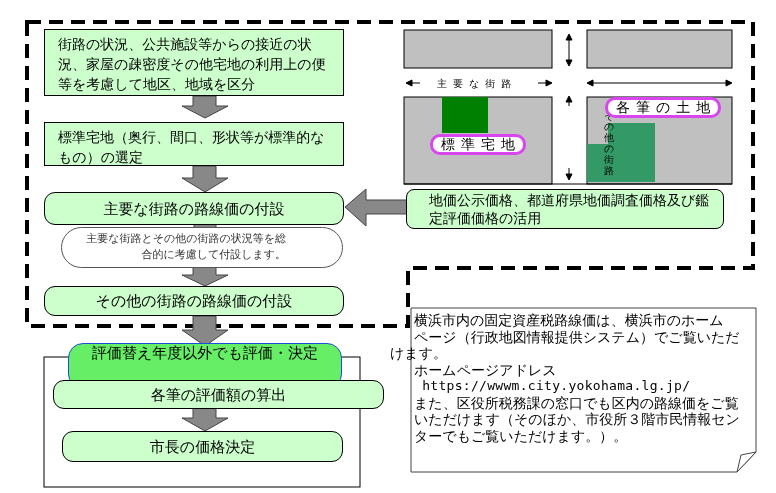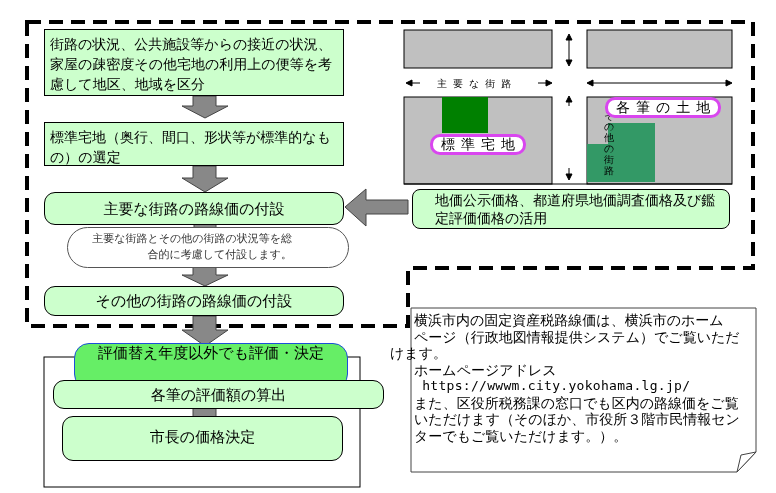--- a/index.html
+++ b/index.html
@@ -1,21 +1,21 @@
 <!DOCTYPE html>
 <html><head>
 <meta charset="utf-8">
 <style>
   html, body { margin:0; padding:0; background:#ffffff; }
   body { width:776px; height:493px; position:relative; overflow:hidden;
          font-family:"DejaVu Sans", sans-serif; color:#000; }
-  .abs { position:absolute;margin-left:6px; }
+  .abs { position:absolute; }
   .box { position:absolute; background:#ccffcc; border:1px solid #000; box-sizing:border-box;
          font-size:14px; line-height:20px; }
-  .box.left { padding:4px 5px; text-align:left; }
+  .box.left { padding:4px 13px; text-align:left; }
   .box.center { display:flex; align-items:center; justify-content:center; font-size:15px;border-radius:11px; }
   svg { position:absolute; left:0; top:0; }
   .map-label { position:absolute; font-size:10px; letter-spacing:6px; white-space:nowrap; }
   .pill { position:absolute; background:#fff; border:3px solid #d946ef; border-radius:10px;
           font-size:14px; letter-spacing:6px; padding:0 2px 0 8px; line-height:15px; white-space:nowrap; }
   .vert { position:absolute; font-size:10px; line-height:11px; width:12px; text-align:center; }
   .note { position:absolute; font-size:11px; line-height:16px; color:#333; }
   .info { position:absolute; font-size:14px; line-height:16.5px; white-space:pre; }
 </style>
 </head>
@@ -83,21 +83,21 @@
 <div class="box center" style="left:44px;top:286px;width:300px;height:30px;">
   <span>その他の街路の路線価の付設</span>
 </div>
 
 <div class="abs" style="left:68px;top:343px;width:274px;height:46px;background:#66ee66;border:1px solid #1d4ed8;border-radius:15px;box-sizing:border-box;display:flex;align-items:flex-start;justify-content:center;font-size:15px;">
   <span>評価替え年度以外でも評価・決定</span>
 </div>
 <div class="box center" style="left:53px;top:380px;width:331px;height:29px;">
   <span>各筆の評価額の算出</span>
 </div>
-<div class="box center" style="left:62px;top:416px;width:281px;height:45px;font-family:Liberation Mono, monospace;">
+<div class="box center" style="left:62px;top:431px;width:281px;height:31px;">
   <span>市長の価格決定</span>
 </div>
 
 <div class="map-label" style="left:437px;top:77px;">主要な街路</div>
 <div class="vert" style="left:563px;top:110px;margin-left:40px;">その他の街路</div>
 <div class="pill" style="left:430px;top:134px;">標準宅地</div>
 <div class="pill" style="left:605px;top:97px;">各筆の土地</div>
 
 <div class="abs" style="left:406px;top:189px;width:318px;height:40px;background:#ccffcc;border:1px solid #000;border-radius:8px;box-sizing:border-box;padding:1px 0 0 22px;font-size:14px;line-height:18px;">
   <span>地価公示価格、都道府県地価調査価格及び鑑定評価価格の活用</span>

